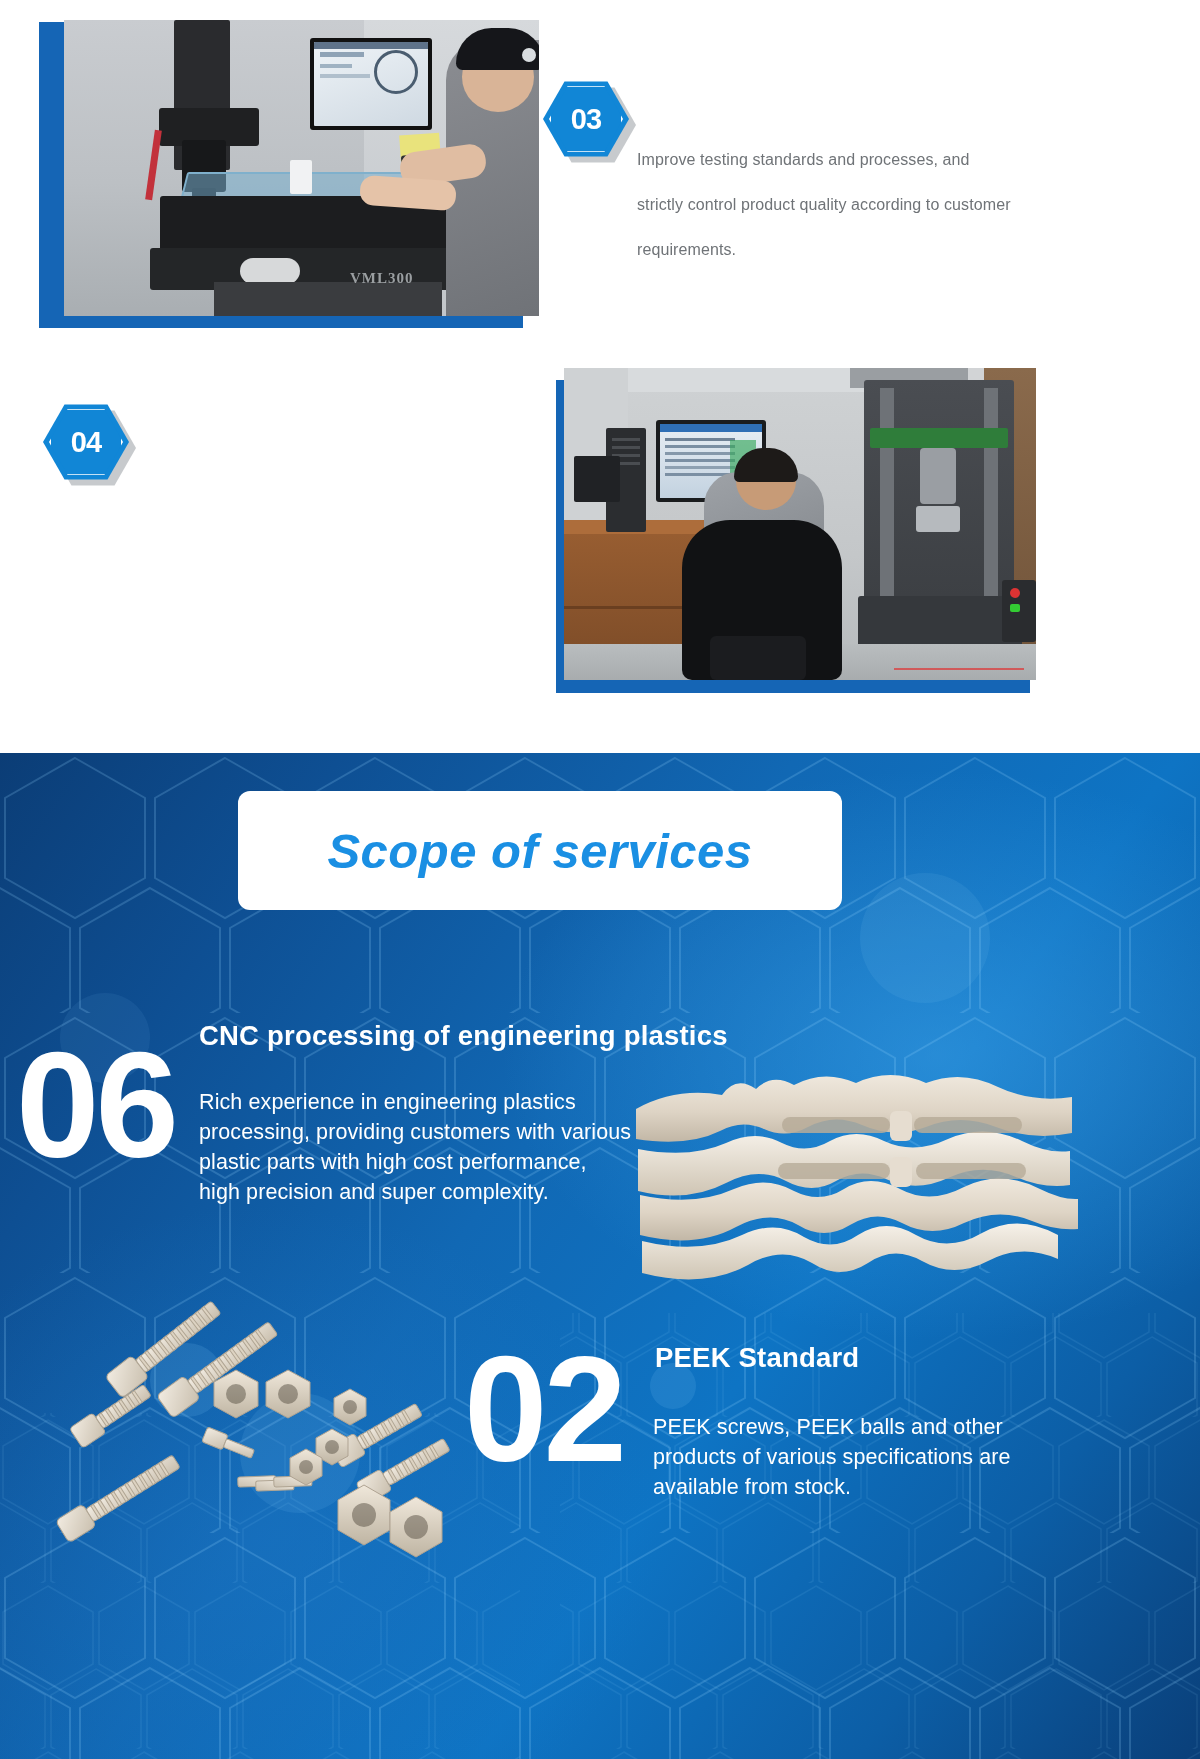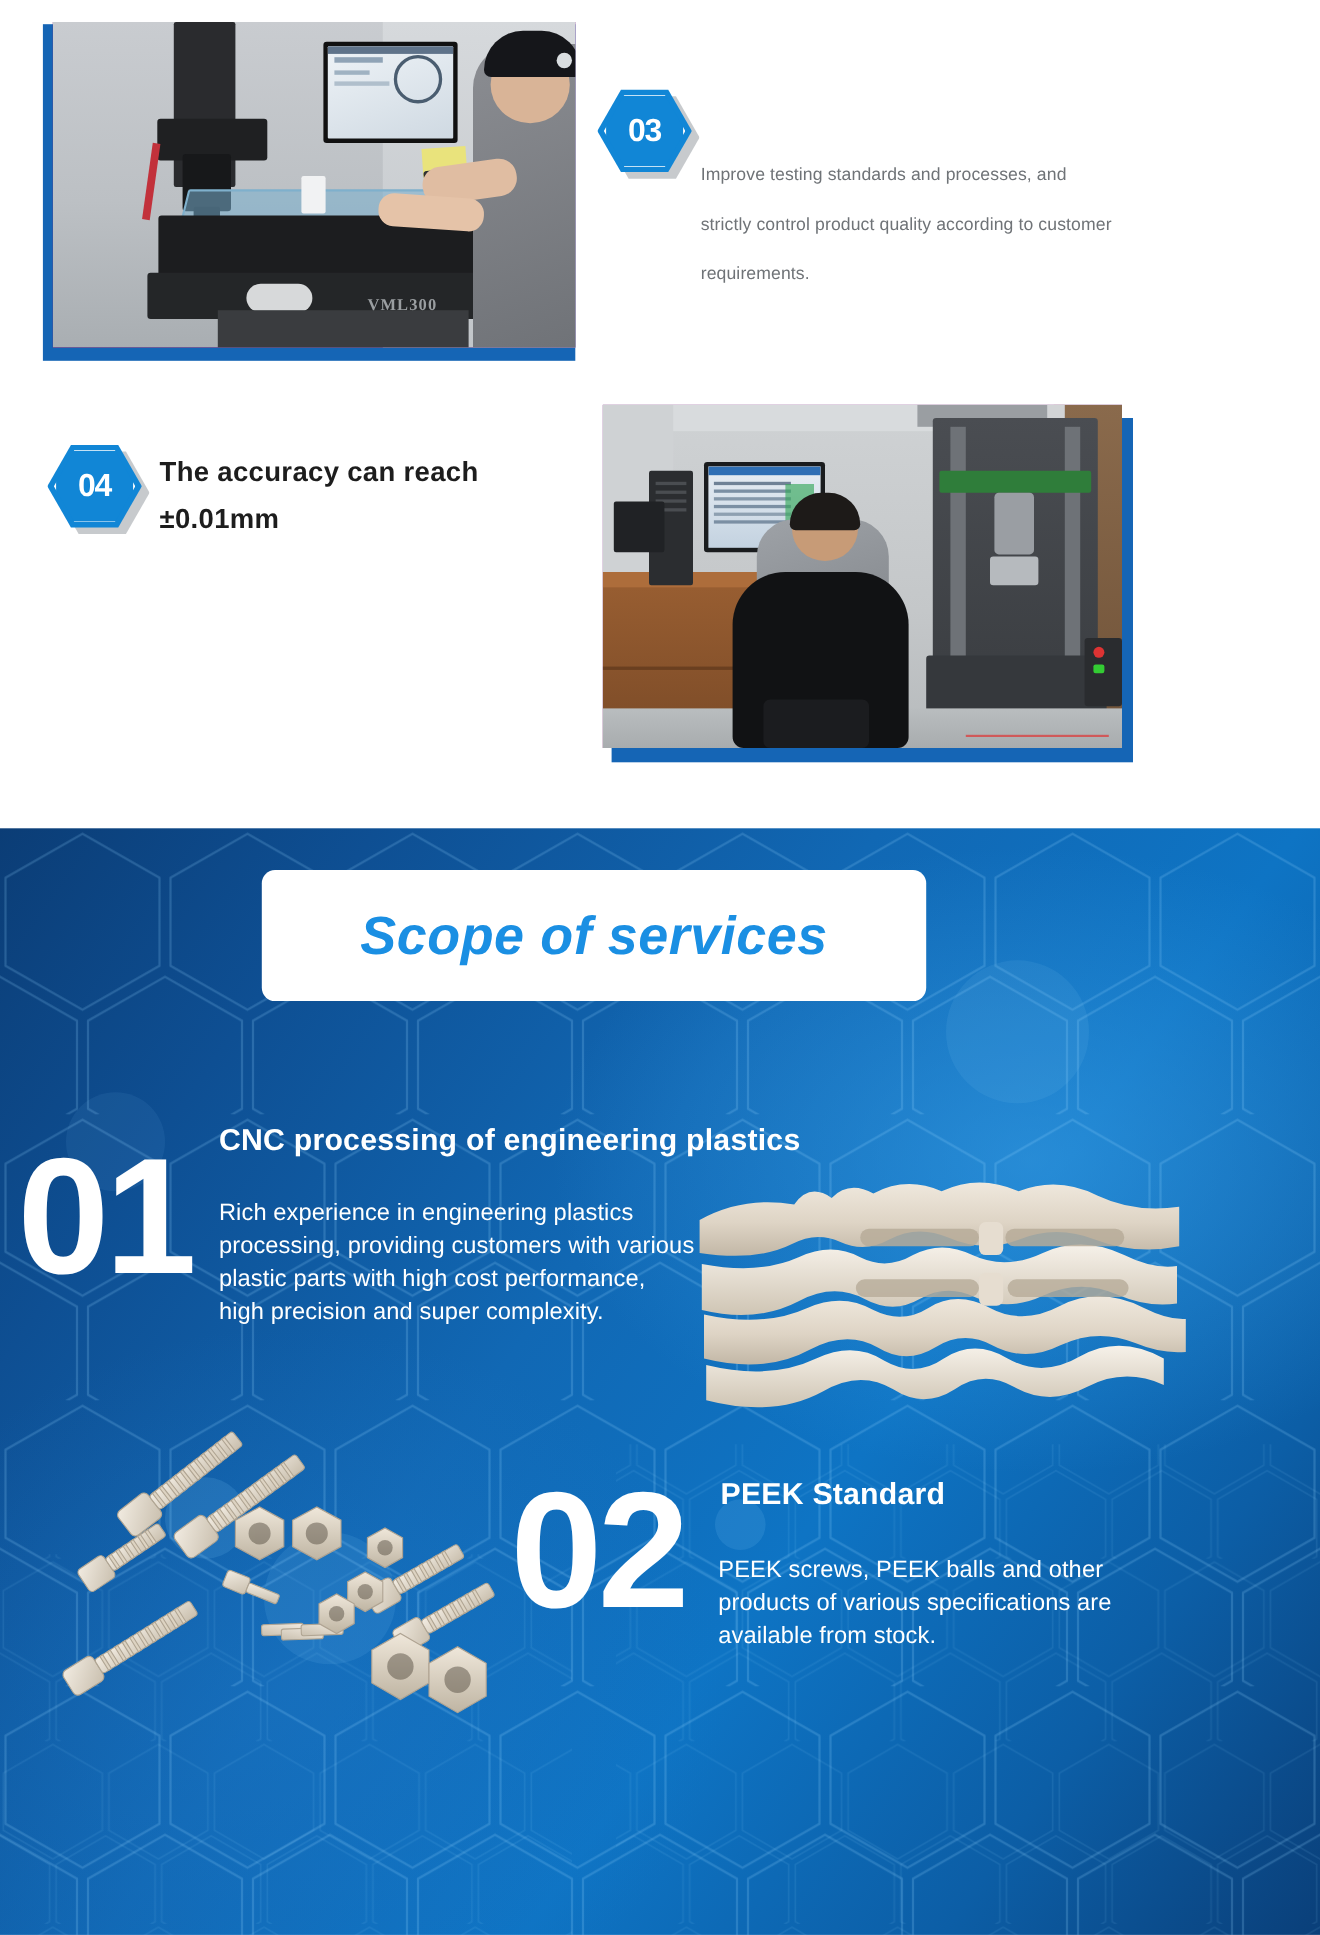--- a/index.html
+++ b/index.html
@@ -12,21 +12,21 @@
   }
 
   
   .top-area { position:relative; width:1200px; height:862px; background:#fff; }
 
   
   .photo-frame { position:absolute; }
   .photo-frame .blue-plate {
     position:absolute; inset:0; background:#1565b5;
   }
-  .photo-frame .photo { position:absolute; overflow:hidden; background:#701a75; }
+  .photo-frame .photo { position:absolute; overflow:hidden; background:#0f172a;margin-left:16px; }
 
   
   #photo1-frame { left:39px; top:10px; width:484px; height:318px; }
   #photo1-frame .blue-plate { left:0; top:12px; width:484px; height:306px; }
   #photo1-frame .photo { left:9px; top:10px; width:475px; height:296px; }
 
   
   #photo2-frame { left:548px; top:368px; width:482px; height:325px; }
   #photo2-frame .blue-plate { left:8px; top:12px; width:474px; height:313px; }
   #photo2-frame .photo { left:0; top:0px; width:472px; height:312px; }
@@ -231,21 +231,20 @@
 
   <p class="feat-body" id="feat3-body">Improve testing standards and processes, and strictly control product quality according to customer requirements.</p>
 
   <div class="hexbadge" id="badge4">
     <div class="hexsh"></div>
     <div class="hex"></div>
     <div class="hexin"></div>
     <div class="num">04</div>
   </div>
 
-  <h2 class="feat-title" id="feat4-title">The accuracy can reach ±0.01mm</h2>
 
   <div class="photo-frame" id="photo2-frame">
     <div class="blue-plate"></div>
     <div class="photo">
       <div class="ph2-bg"></div>
       <div class="ph2-ceil"></div>
       <div class="ph2-topR"></div>
       <div class="ph2-doorR"></div>
       <div class="ph2-doorR2"></div>
       <div class="ph2-wallL"></div>
@@ -312,21 +311,21 @@
   <div class="bokeh" style="left:240px;top:640px;width:120px;height:120px;background:rgba(120,195,245,.12);"></div>
   <div class="bokeh" style="left:650px;top:610px;width:46px;height:46px;"></div>
   <div class="bokeh" style="left:860px;top:120px;width:130px;height:130px;background:rgba(140,205,250,.10);"></div>
   <div class="bokeh" style="left:60px;top:240px;width:90px;height:90px;background:rgba(140,205,250,.08);"></div>
 </div>
 
 <div class="scope-card">
   <span class="scope-title">Scope of services</span>
 </div>
 
-<div class="bignum" id="num01">01</div>
+<div class="bignum" id="num01">06</div>
 <h3 class="sec-title" id="s1-title">CNC processing of engineering plastics</h3>
 <p class="sec-body" id="s1-body">Rich experience in engineering plastics processing, providing customers with various plastic parts with high cost performance, high precision and super complexity.</p>
 
 <svg class="prod" id="prod-chain" viewBox="0 0 452 228">
   <defs>
     <linearGradient id="pk1" x1="0" y1="0" x2="0" y2="1">
       <stop offset="0%" stop-color="#efe8dd"></stop>
         <stop offset="55%" stop-color="#ded4c5"></stop>
         <stop offset="100%" stop-color="#c2b7a6"></stop>
     </linearGradient>

